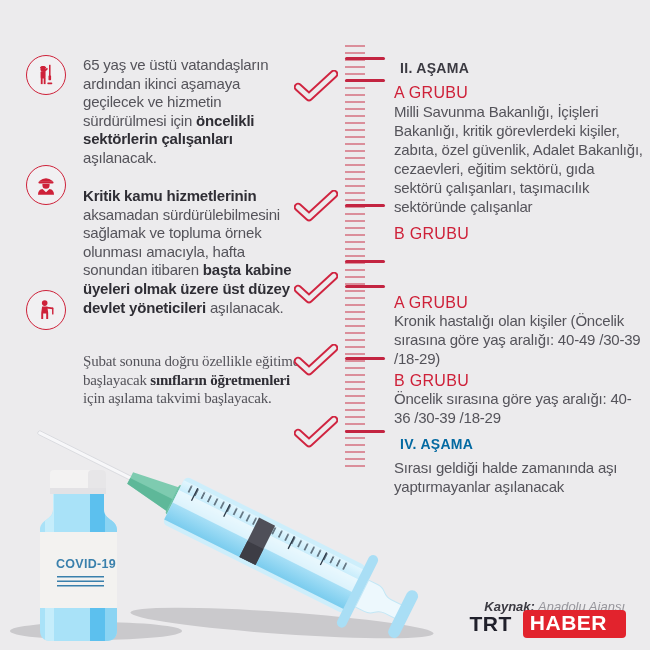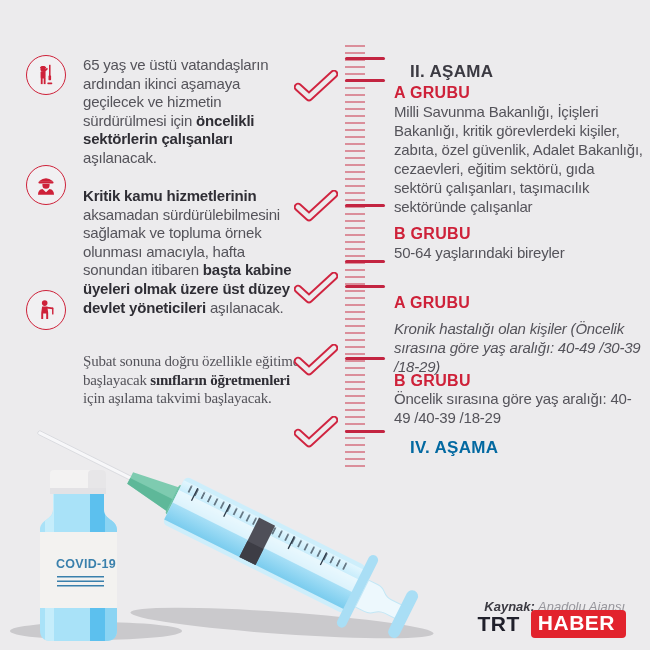--- a/index.html
+++ b/index.html
@@ -14,32 +14,32 @@
   .para .b{font-weight:bold;color:#2f2e35;}
   
   .ruler-minor{position:absolute;left:345px;top:45px;width:20px;height:424px;
     background:repeating-linear-gradient(to bottom,
       rgba(199,38,62,.47) 0px, rgba(199,38,62,.47) 2px,
       rgba(0,0,0,0) 2px, rgba(0,0,0,0) 7px);}
   .tick-major{position:absolute;left:345px;width:40px;height:3px;background:#c32441;border-radius:1.5px;}
   
   .check{position:absolute;left:294px;width:44px;height:32px;}
   
-  .phase{position:absolute;left:410px;font-size:17px;font-weight:bold;color:#3b3a42;letter-spacing:.3px;}
+  .phase{position:absolute;left:400px;font-size:14px;font-weight:bold;color:#3b3a42;letter-spacing:.3px;}
   .phase.red{color:#0369a1;}
-  .group{position:absolute;left:394px;font-size:16px;font-weight:bold;color:#ce2139;letter-spacing:.3px;}
+  .group{position:absolute;left:394px;font-size:16px;font-weight:normal;color:#ce2139;letter-spacing:.3px;}
   .rbody{position:absolute;left:394px;width:250px;font-size:15px;line-height:19px;
     color:#54535a;letter-spacing:-0.2px;}
   
   .source{position:absolute;right:23px;top:599px;font-size:13px;font-style:italic;color:#97969c;}
   .source .b{font-weight:bold;color:#3b3a42;}
   .logo{position:absolute;right:22px;top:610px;display:flex;align-items:center;gap:11px;}
   .logo-trt{font-size:21px;font-weight:bold;color:#20202b;letter-spacing:.5px;}
   .logo-haber{font-size:21px;font-weight:bold;color:#ffffff;background:#e2232d;
-    padding:1px 11px 3px 7px;border-radius:4px;letter-spacing:.5px;}
+    padding:1px 19px 3px 7px;border-radius:4px;letter-spacing:.5px;}
   svg{display:block;}
 </style>
 </head>
 <body>
 
 <div class="canvas">
 
   <div class="icon-circle" style="top:55px;">
     <svg width="26" height="26" viewBox="0 0 24 24" fill="#ce2139">
       <circle cx="9.3" cy="6.4" r="2.5"></circle>
@@ -101,28 +101,28 @@
   </svg>
   <svg class="check" style="top:416px;" viewBox="0 0 44 32">
     <path d="M4 17 L15 27 L40 4" fill="none" stroke="#d02440" stroke-width="8.5" stroke-linecap="round" stroke-linejoin="round"></path>
     <path d="M4 17 L15 27 L40 4" fill="none" stroke="#ecebed" stroke-width="4.7" stroke-linecap="round" stroke-linejoin="round"></path>
   </svg>
 
   <h2 class="phase" style="top:48px;">II. AŞAMA</h2>
   <h3 class="group" style="top:68px;">A GRUBU</h3>
   <p class="rbody" style="top:87px;">Milli Savunma Bakanlığı, İçişleri Bakanlığı, kritik görevlerdeki kişiler, zabıta, özel güvenlik, Adalet Bakanlığı, cezaevleri, eğitim sektörü, gıda sektörü çalışanları, taşımacılık sektöründe çalışanlar</p>
   <h3 class="group" style="top:209px;">B GRUBU</h3>
-  <p class="rbody" style="top:228px;">50-64 yaşlarındaki bireyler</p>
 
   <h3 class="group" style="top:278px;">A GRUBU</h3>
-  <p class="rbody" style="top:304px;font-style:italic;">Kronik hastalığı olan kişiler (Öncelik sırasına göre yaş aralığı: 40-49 /30-39 /18-29)</p>
+  <p class="rbody" style="top:296px;">Kronik hastalığı olan kişiler (Öncelik sırasına göre yaş aralığı: 40-49 /30-39 /18-29)</p>
   <h3 class="group" style="top:356px;">B GRUBU</h3>
-  <p class="rbody" style="top:374px;">Öncelik sırasına göre yaş aralığı: 40-49 /40-39 /18-29</p>
+  <p class="rbody" style="top:374px;">Öncelik sırasına göre yaş aralığı: 40-36 /30-39 /18-29</p>
 
   <h2 class="phase red" style="top:424px;">IV. AŞAMA</h2>
+  <p class="rbody" style="top:443px;">Sırası geldiği halde zamanında aşı yaptırmayanlar aşılanacak</p>
 
   <svg style="position:absolute;left:0;top:418px;" width="460" height="232" viewBox="0 0 460 232">
     <defs>
       <clipPath id="vialClip">
         <path d="M53 74 L53 92 C53 102 40 101 40 112 L40 212 Q40 223 51 223 L106 223 Q117 223 117 212 L117 112 C117 101 104 102 104 92 L104 74 Z"></path>
       </clipPath>
       <linearGradient id="barrelGrad" x1="0" y1="-22" x2="0" y2="22" gradientUnits="userSpaceOnUse">
         <stop offset="0" stop-color="#e2f6fe"></stop>
         <stop offset="0.45" stop-color="#b4e5f9"></stop>
         <stop offset="1" stop-color="#7accee"></stop>

